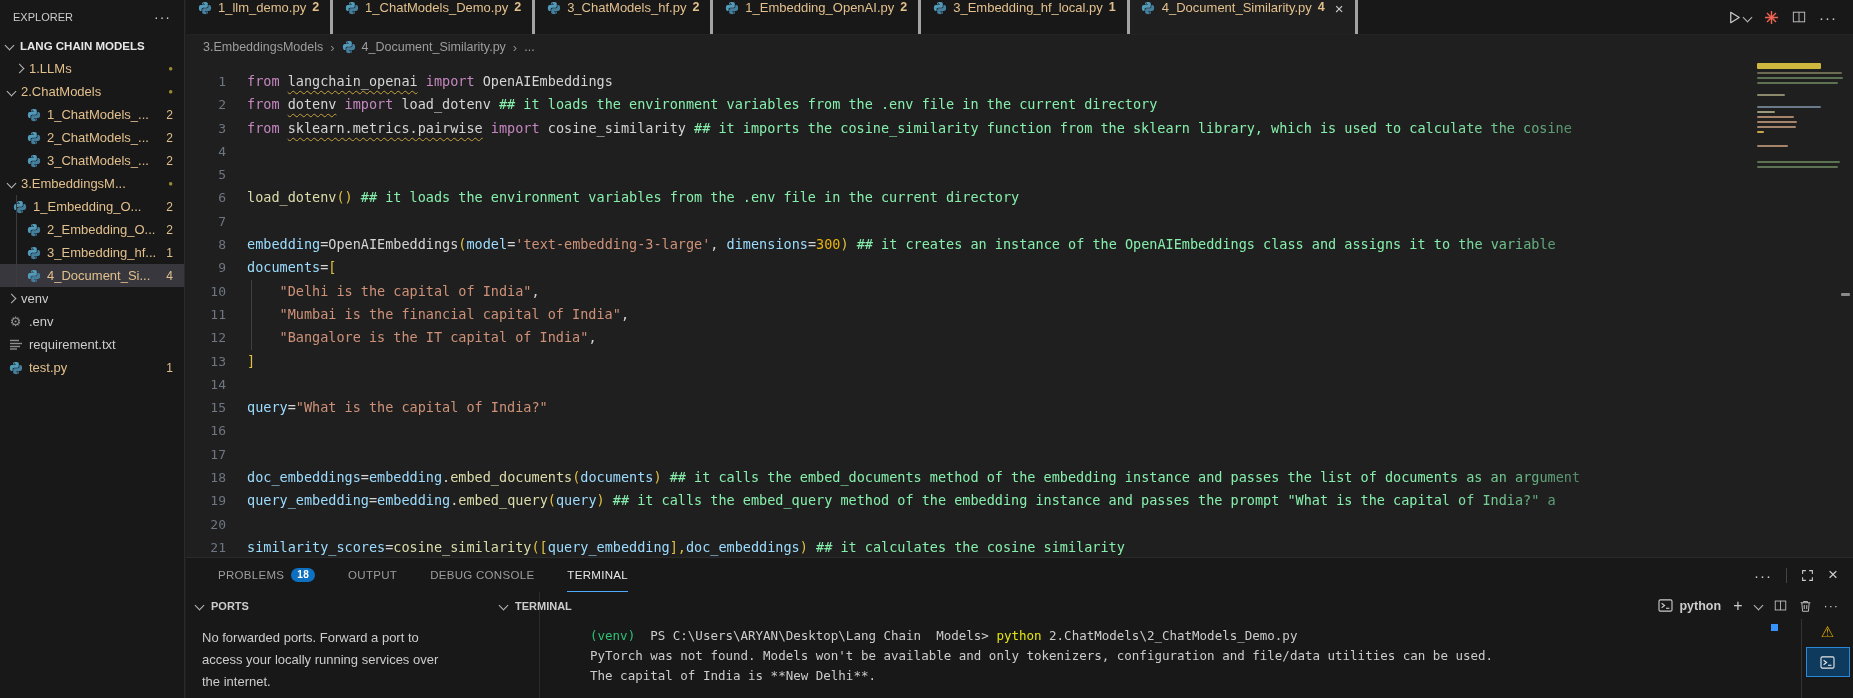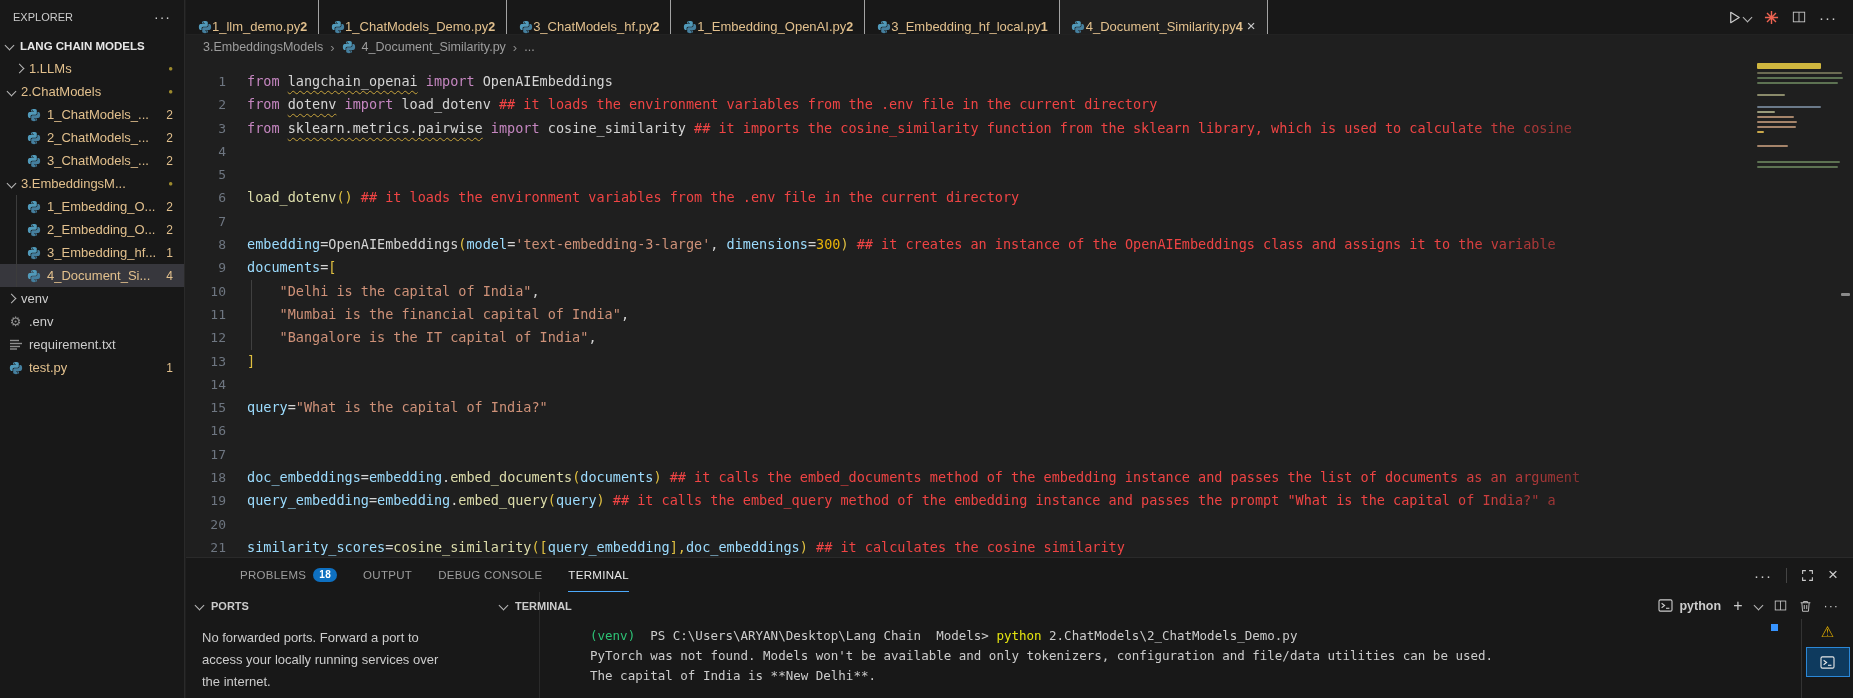--- a/index.html
+++ b/index.html
@@ -22,21 +22,21 @@
   .trow .gold{color:#e2c08d;}
   .fbadge{margin-left:auto;padding-right:11px;color:#e2c08d;font-size:12px;}
   .gdot{margin-left:auto;padding-right:11px;color:#9d8a2d;font-size:8px;}
   .tguide{position:absolute;left:16px;top:0;bottom:0;border-left:1px solid #3c3c3c;}
   .fico{width:15px;height:15px;flex:none;display:flex;align-items:center;justify-content:center;}
   .gearico{color:#8f8f8f;font-size:13px;width:15px;text-align:center;flex:none;}
 
   
   #main{position:absolute;left:186px;top:0;right:0;height:557px;background:#1f1f1f;}
   #tabbar{height:34px;background:#181818;display:flex;align-items:stretch;border-bottom:1px solid #222222;}
-  .tab{display:flex;align-items:flex-end;padding:0 11px;border-right:1px solid #a3a3a3;font-size:13px;color:#e2c08d;background:#181818;cursor:pointer;white-space:nowrap;}
+  .tab{display:flex;align-items:flex-start;gap:6px;padding:0 11px;border-right:3px solid #a3a3a3;font-size:13px;color:#e2c08d;background:#181818;cursor:pointer;white-space:nowrap;}
   .tab.active{background:#1f1f1f;}
   .tab .count{font-weight:bold;font-size:12.5px;}
   .tclose{color:#cccccc;font-size:15px;margin-left:4px;}
   #tab-actions{margin-left:auto;display:flex;align-items:center;gap:13px;padding:0 16px;}
   #tab-actions .ia{cursor:pointer;display:flex;align-items:center;}
   .runwrap{display:flex;align-items:center;gap:2px;}
 
   
   #breadcrumb{height:24px;display:flex;align-items:center;gap:7px;padding-left:17px;font-size:12.5px;color:#9d9d9d;}
   .bc-sep{color:#8a8a8a;font-size:13px;}
@@ -48,21 +48,21 @@
   .ln{position:absolute;left:0;width:40px;text-align:right;color:#6e7681;font-size:13px;}
   .lt{position:absolute;left:61px;top:0;}
   .iguide{position:absolute;left:4px;top:0;bottom:0;border-left:1px solid #404040;}
   .c-kw{color:#c586c0;}
   .c-mod{color:#d4d4d4;text-decoration:underline wavy #c7a43d 1px;text-underline-offset:4px;}
   .c-def{color:#d4d4d4;}
   .c-fn{color:#dcdcaa;}
   .c-var{color:#9cdcfe;}
   .c-str{color:#ce9178;}
   .c-num{color:#eab308;}
-  .c-cm{color:#ef4444;}
+  .c-cm{color:#86efac;}
   .c-br{color:#e0c040;}
   .c-op{color:#d4d4d4;}
   .c-cls{color:#4ec9b0;}
   #fade{position:absolute;top:0;bottom:0;left:1255px;right:0;background:linear-gradient(90deg,rgba(31,31,31,0),rgba(31,31,31,0.72) 200px,rgba(31,31,31,0.72));pointer-events:none;}
   #minimap{position:absolute;top:2px;right:2px;width:96px;height:130px;background:#1f1f1f;padding:3px 2px;box-sizing:border-box;}
   #minimap .mrow{margin-bottom:3px;border-radius:1px;}
   #vsb-dash{position:absolute;right:3px;top:235px;width:9px;height:3px;background:#8a8a8a;border-radius:1px;}
 
   
   #panel{position:absolute;left:186px;top:557px;right:0;bottom:0;background:#181818;border-top:1px solid #2a2a2a;box-sizing:border-box;}
@@ -143,21 +143,21 @@
             </svg>
           </span>
           <span class="flabel gold">3_ChatModels_...</span>
           <span class="fbadge">2</span>
         </div>
         <div class="trow" style="padding-left:8px">
           <span class="chev down"></span>
           <span class="flabel gold">3.EmbeddingsM...</span>
           <span class="gdot">●</span>
         </div>
-        <div class="trow" style="padding-left:26px">
+        <div class="trow" style="padding-left:12px">
           <span class="tguide"></span>
           <span class="fico">
             <svg width="14" height="14" viewBox="0 0 32 32">
               <path fill="#519aba" d="M15.9 2c-7 0-6.6 3-6.6 3v3.2h6.7v1H6.5S2 8.6 2 15.8c0 7.2 3.9 6.9 3.9 6.9h2.3v-3.3s-.1-3.9 3.9-3.9h6.6s3.7.1 3.7-3.6V5.7S23 2 15.9 2zm-3.7 2.1a1.2 1.2 0 1 1 0 2.4 1.2 1.2 0 0 1 0-2.4z"></path>
               <path fill="#457f9e" d="M16.1 30c7 0 6.6-3 6.6-3v-3.2H16v-1h9.5s4.5.6 4.5-6.6c0-7.2-3.9-6.9-3.9-6.9h-2.3v3.3s.1 3.9-3.9 3.9h-6.6s-3.7-.1-3.7 3.6v6.2S9 30 16.1 30zm3.7-2.1a1.2 1.2 0 1 1 0-2.4 1.2 1.2 0 0 1 0 2.4z"></path>
             </svg>
           </span>
           <span class="flabel gold">1_Embedding_O...</span>
           <span class="fbadge">2</span>
         </div>
@@ -370,21 +370,21 @@
           <div class="mrow" style="height:8px;width:0%;"></div>
           <div class="mrow" style="height:2px;width:90%;background:#5d7252"></div>
           <div class="mrow" style="height:2px;width:88%;background:#5d7252"></div>
         </div>
       <div id="vsb-dash"></div>
     </div>
   </div>
 
   <div id="panel">
     <div id="panel-tabs-row" style="display:flex;height:34px;">
-      <div id="panel-tabs" style="display:flex;align-items:center;gap:26px;padding-left:54px;height:34px;">
+      <div id="panel-tabs" style="display:flex;align-items:center;gap:33px;padding-left:32px;height:34px;">
           <div class="ptab">
             <span>PROBLEMS</span>
             <span class="pbadge">18</span>
           </div>
           <div class="ptab">
             <span>OUTPUT</span>
           </div>
           <div class="ptab">
             <span>DEBUG CONSOLE</span>
           </div>

